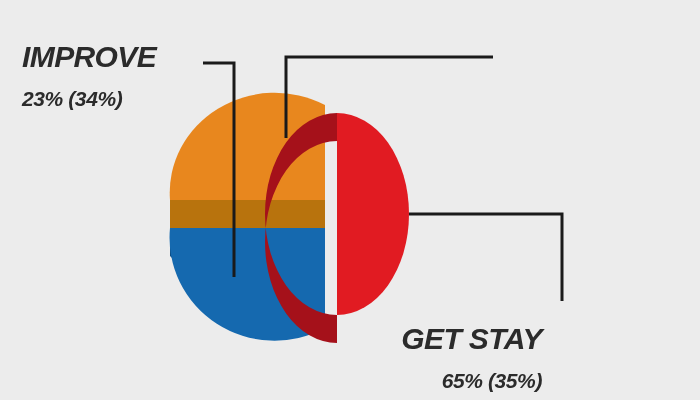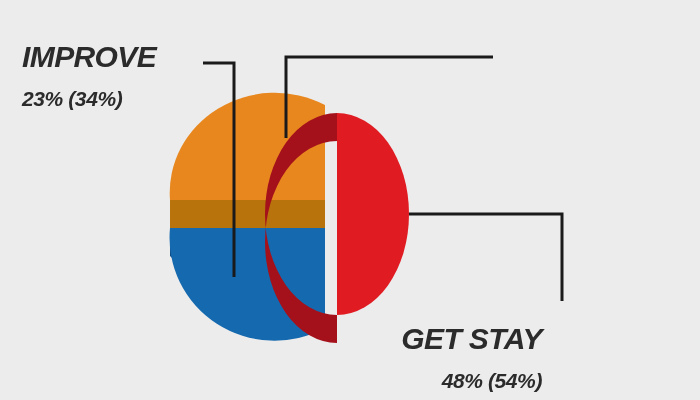--- a/index.html
+++ b/index.html
@@ -103,16 +103,16 @@
   <div class="label" id="label-improve">
     <span class="cat">IMPROVE</span>
     <span class="val">23% (34%)</span>
   </div>
 
   <div class="label" id="label-stay">
   </div>
 
   <div class="label" id="label-worse">
     <span class="cat">GET STAY</span>
-    <span class="val">48% (54%)</span>
+    <span class="val">65% (35%)</span>
   </div>
 
 </div>
 
 </body></html>

